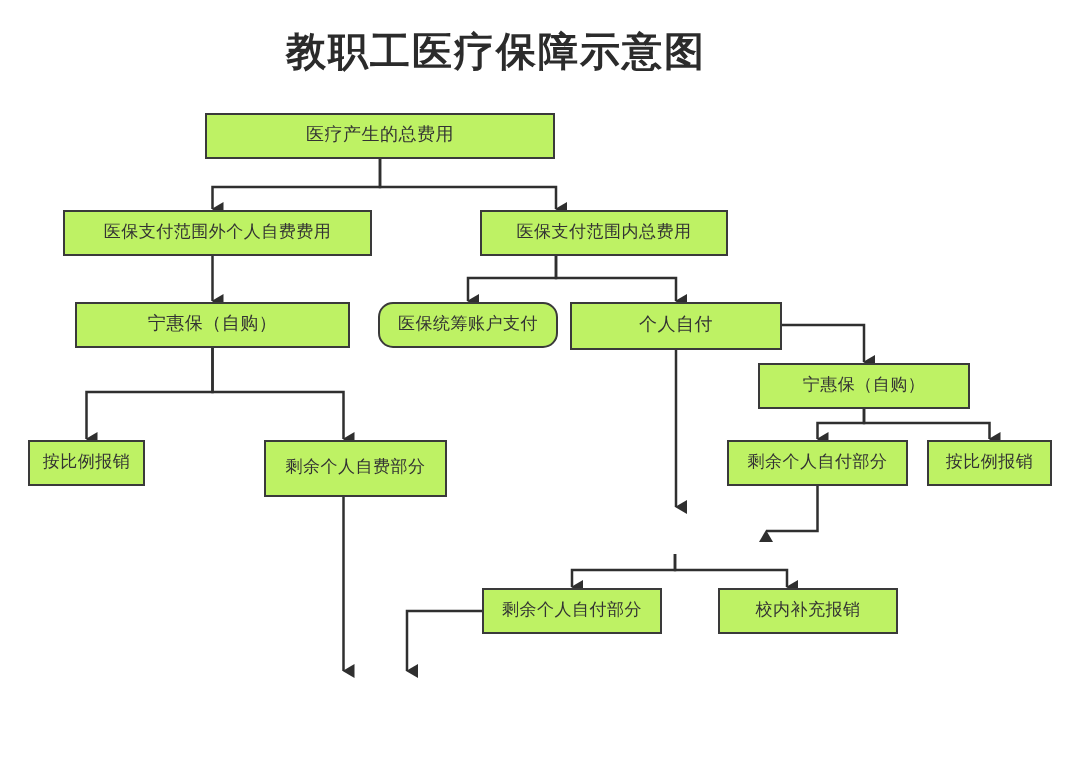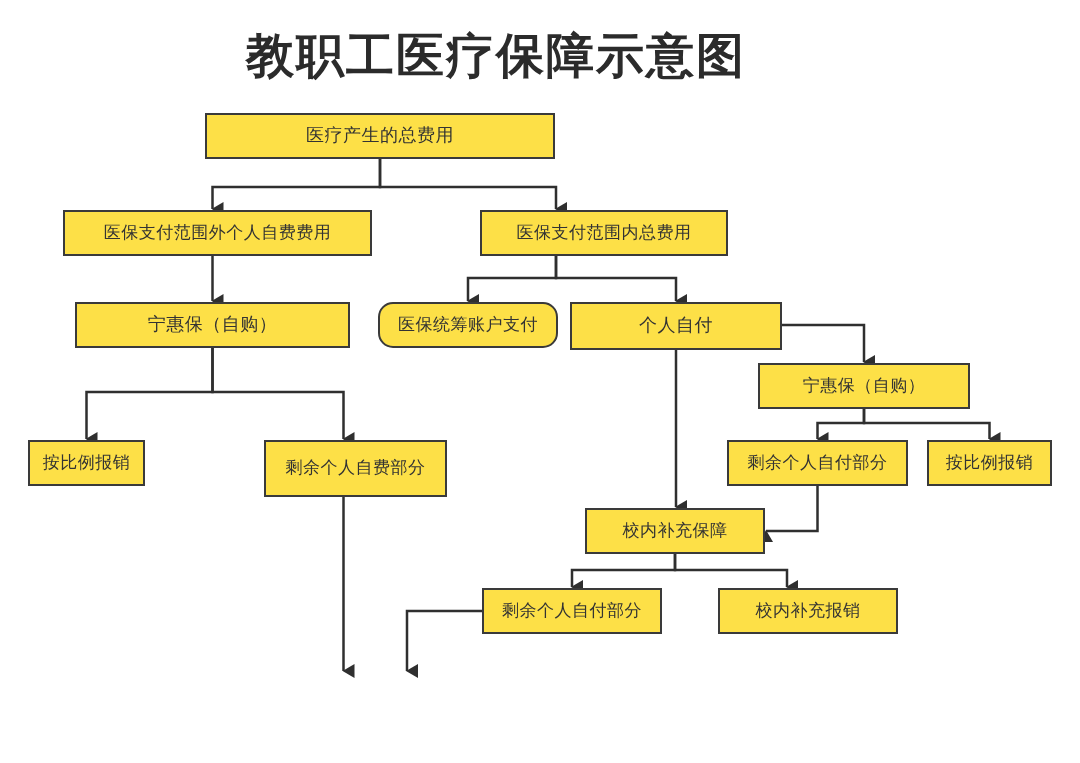--- a/index.html
+++ b/index.html
@@ -18,48 +18,48 @@
     height: 763px;
     background: #ffffff;
     overflow: hidden;
   }
   #diagram-title {
     position: absolute;
     left: 0;
     top: 24px;
     width: 992px;
     text-align: center;
-    font-size: 48px;
+    font-size: 40px;
     font-weight: bold;
     letter-spacing: 2px;
     color: #2b2b2b;
     font-family: "DejaVu Sans", "Liberation Sans", sans-serif;
   }
   #edge-layer {
     position: absolute;
     left: 0;
     top: 0;
     width: 1080px;
     height: 763px;
     pointer-events: none;
   }
   .node {
     position: absolute;
     box-sizing: border-box;
     border: 2.5px solid #3a3a3a;
-    background: #fde047;
+    background: #bef264;
     display: flex;
     align-items: center;
     justify-content: center;
     text-align: center;
     font-size: 17px;
     line-height: 1.2;
     color: #333333;
     letter-spacing: 0.5px;
-    font-family: Liberation Sans, sans-serif;
+    font-family: Liberation Mono, monospace;
   }
   .node.big {
     font-size: 18px;
   }
 </style>
 </head>
 <body>
 
 <div id="canvas">
 
@@ -117,23 +117,20 @@
   </div>
   <div class="node" style="left: 264px; top: 440px; width: 183px; height: 57px;">
     <span>剩余个人自费部分</span>
   </div>
   <div class="node" style="left: 727px; top: 440px; width: 181px; height: 46px;">
     <span>剩余个人自付部分</span>
   </div>
   <div class="node" style="left: 927px; top: 440px; width: 125px; height: 46px;">
     <span>按比例报销</span>
   </div>
-  <div class="node" style="left: 585px; top: 508px; width: 180px; height: 46px;">
-    <span>校内补充保障</span>
-  </div>
   <div class="node" style="left: 482px; top: 588px; width: 180px; height: 46px;">
     <span>剩余个人自付部分</span>
   </div>
   <div class="node" style="left: 718px; top: 588px; width: 180px; height: 46px;">
     <span>校内补充报销</span>
   </div>
 
 </div>
 
 </body></html>

